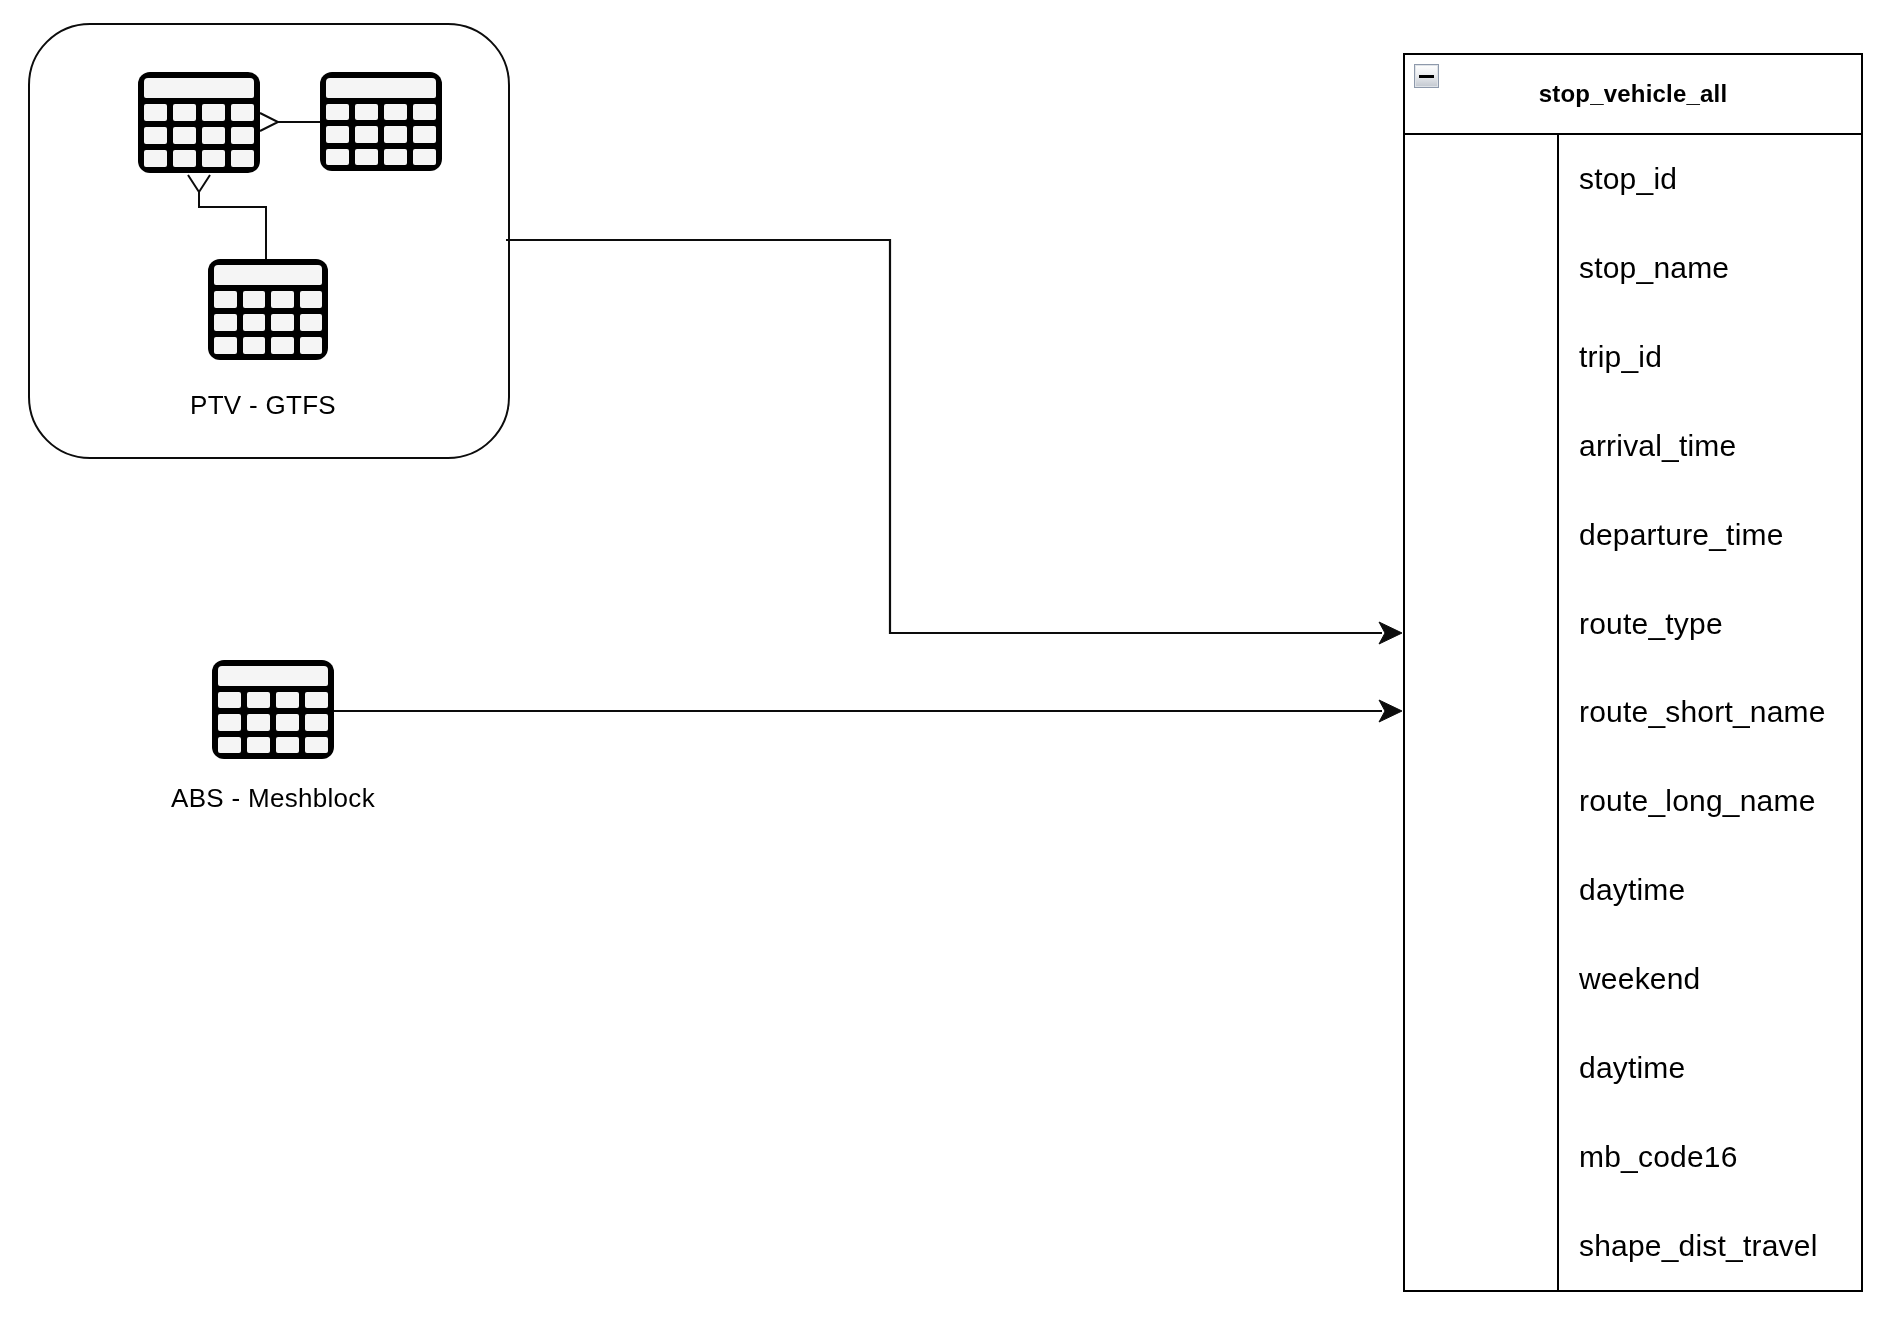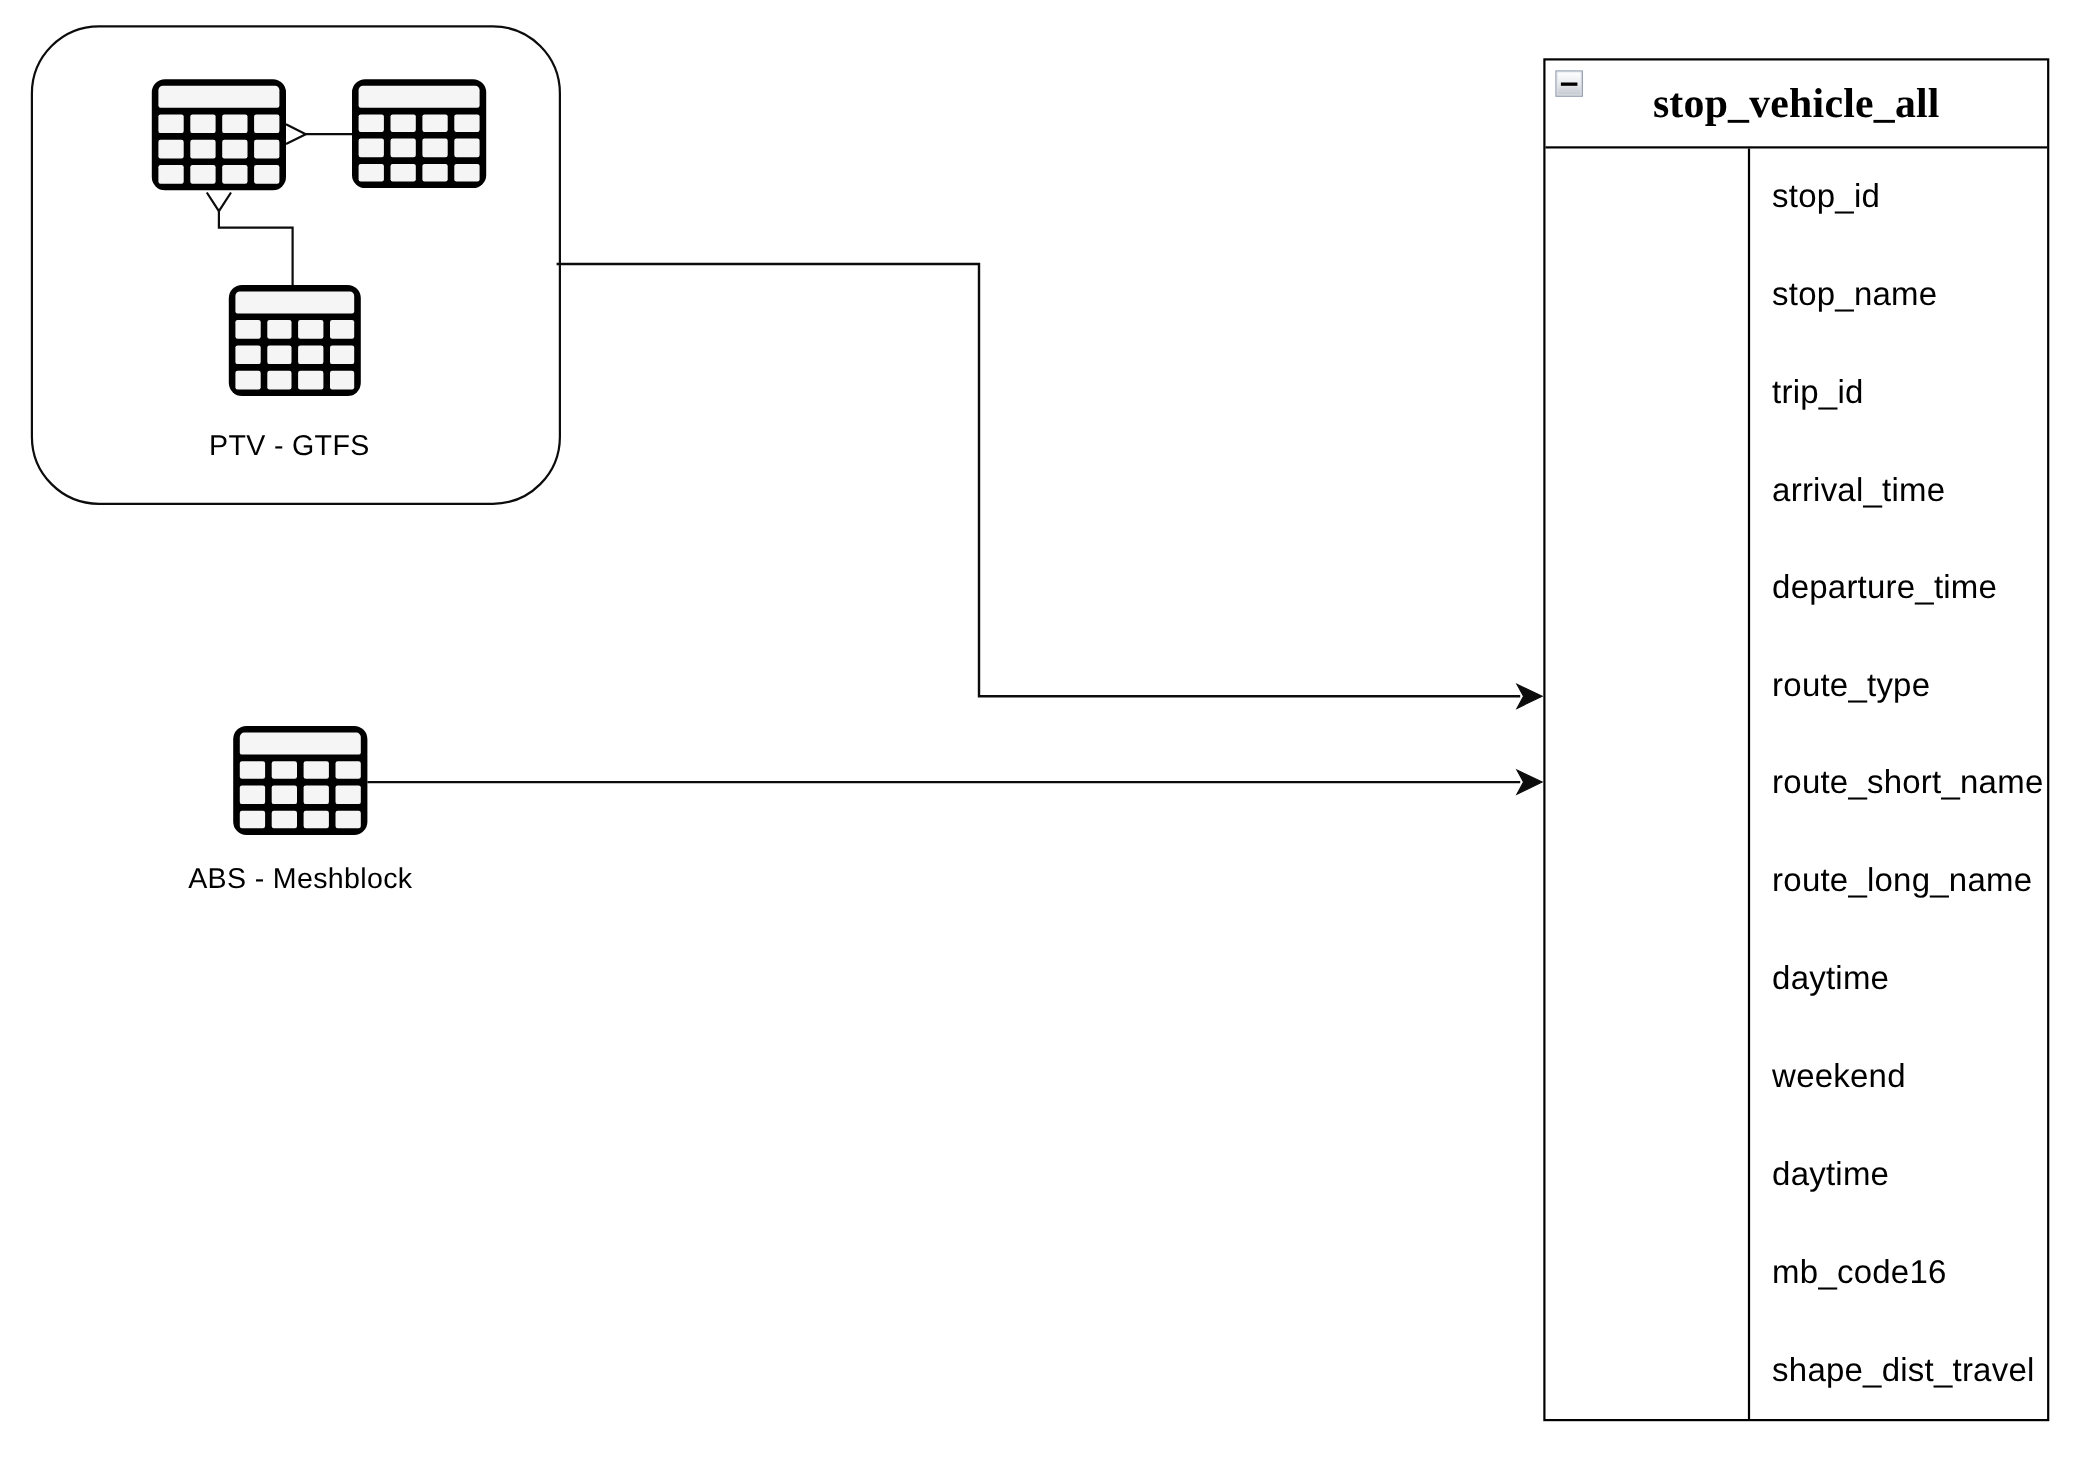--- a/index.html
+++ b/index.html
@@ -26,26 +26,26 @@
                font-size:26px;line-height:34px;letter-spacing:0.3px;color:#000;}
   .label-ptv{left:103px;top:388px;}
   .label-abs{left:113px;top:781px;}
 
   
   .entity{position:absolute;left:1403px;top:53px;width:460px;height:1239px;z-index:2;
           border:2px solid #000;background:#fff;box-sizing:border-box;
           display:flex;flex-direction:column;}
   .entity-header{height:78px;flex:0 0 78px;border-bottom:2px solid #000;position:relative;
                  display:flex;align-items:center;justify-content:center;}
-  .entity-title{font-size:38px;font-weight:bold;letter-spacing:0.2px;font-family:Liberation Serif, serif;}
+  .entity-title{font-size:24px;font-weight:bold;letter-spacing:0.2px;}
   .collapse-btn{position:absolute;left:9px;top:9px;width:25px;height:24px;box-sizing:border-box;
                 border:1px solid #8e99ab;background:linear-gradient(#ffffff,#eceef1 45%,#c2c7cf);
                 box-shadow:inset 0 0 0 1px #dfe3e8;display:flex;align-items:center;justify-content:center;}
   .minus-bar{width:15px;height:3px;background:#000;}
-  .entity-body{flex:1;display:flex;min-height:0;padding-left:32px;}
+  .entity-body{flex:1;display:flex;min-height:0;}
   .entity-keycol{flex:0 0 152px;border-right:2px solid #000;}
   .entity-fields{flex:1;display:flex;flex-direction:column;}
   .field-row{flex:1;display:flex;align-items:center;padding-left:20px;
              font-size:30px;letter-spacing:0.2px;color:#000;}
 </style>
 </head>
 <body>
 
 <div class="stage">
 

